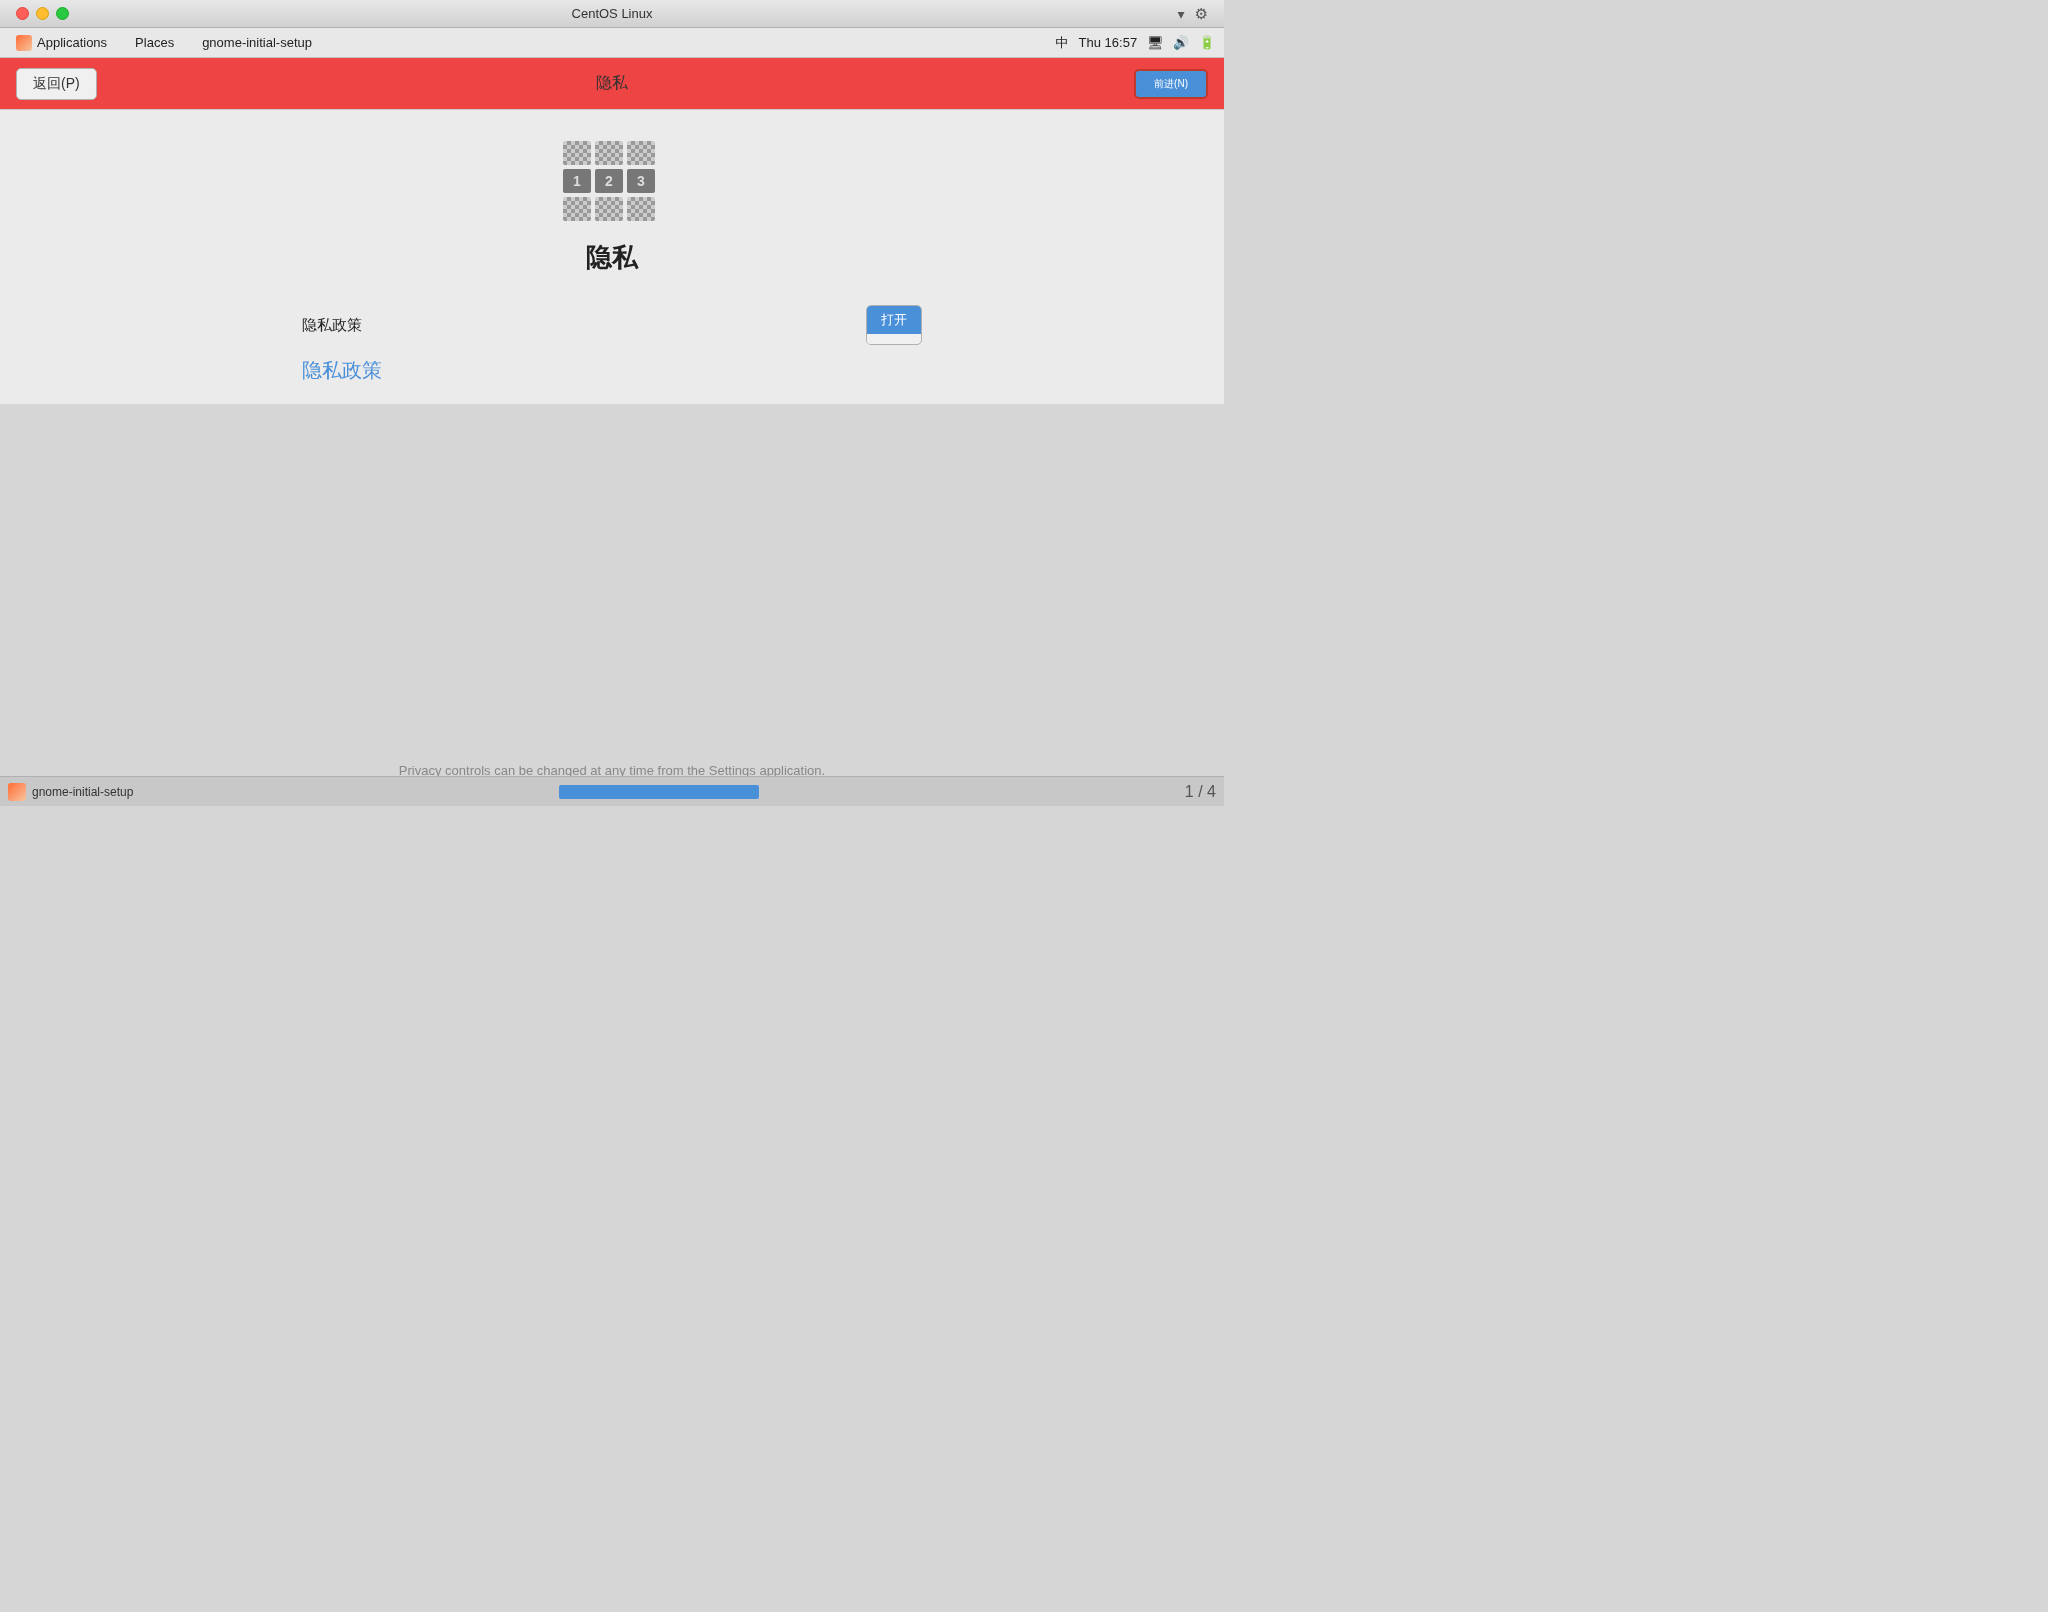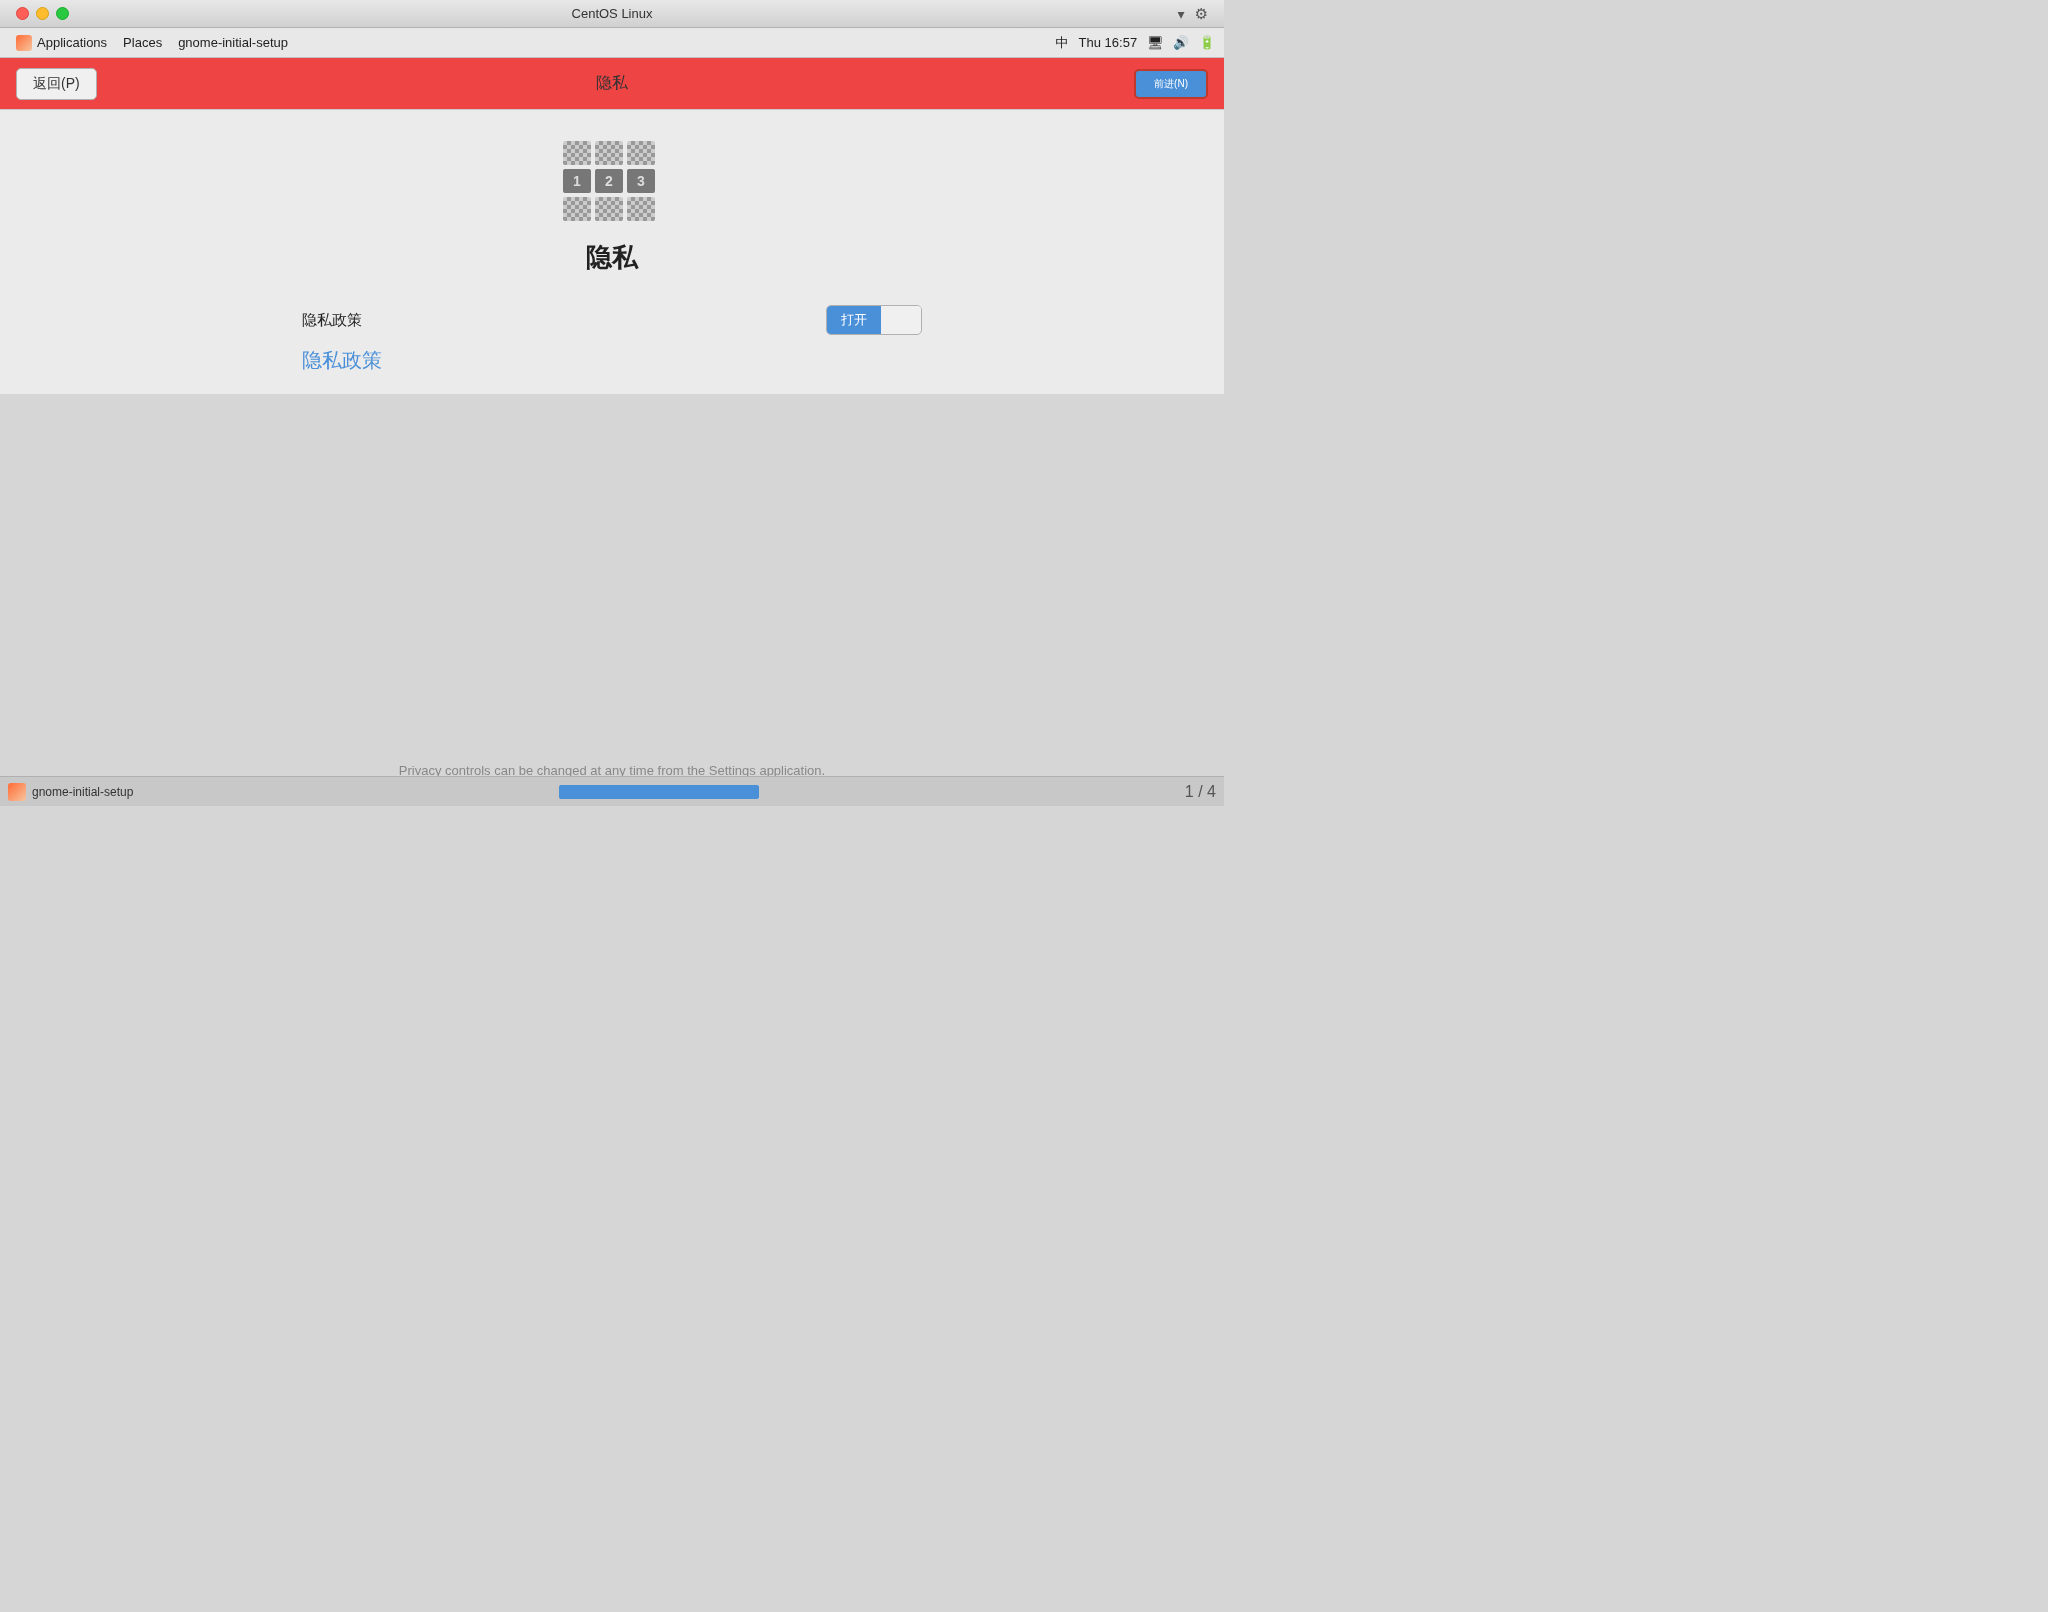--- a/index.html
+++ b/index.html
@@ -56,21 +56,21 @@
 
     
     .menu-bar {
       width: 100%;
       height: 30px;
       background: #e8e8e8;
       border-bottom: 1px solid #c0c0c0;
       display: flex;
       align-items: center;
       padding: 0 8px;
-      gap: 0;
+      gap: 12px;
     }
     .menu-item {
       display: flex;
       align-items: center;
       gap: 5px;
       padding: 3px 8px;
       font-size: 13px;
       color: #222;
       cursor: pointer;
       border-radius: 3px;
@@ -207,20 +207,21 @@
     }
 
     
     .toggle-switch {
       display: flex;
       align-items: flex-start;
       border: 1px solid #b0b0b0;
       border-radius: 5px;
       overflow: hidden;
       background: #f0f0f0;
+      flex-direction: column;
     }
     .toggle-on {
       padding: 5px 14px;
       background: #4a90d9;
       color: #fff;
       font-size: 13px;
       cursor: pointer;
       border: none;
     }
     .toggle-off {

